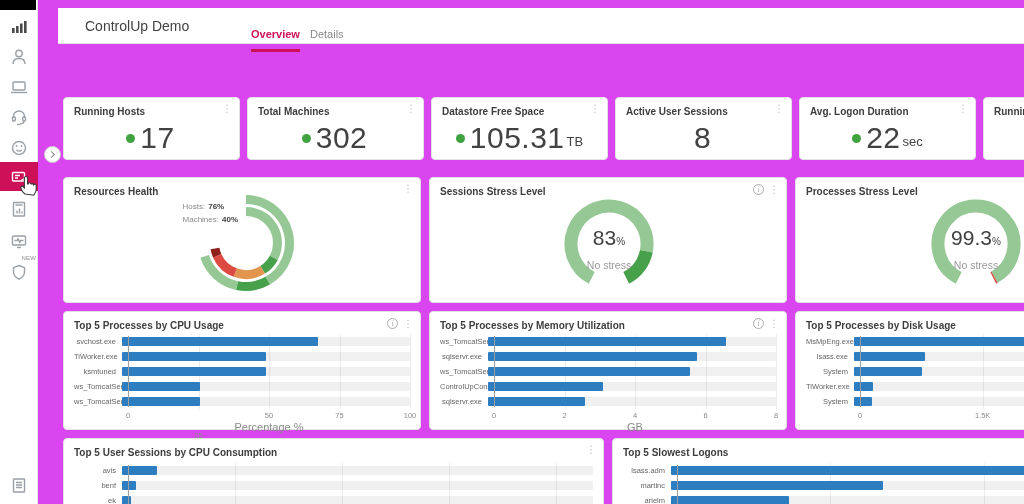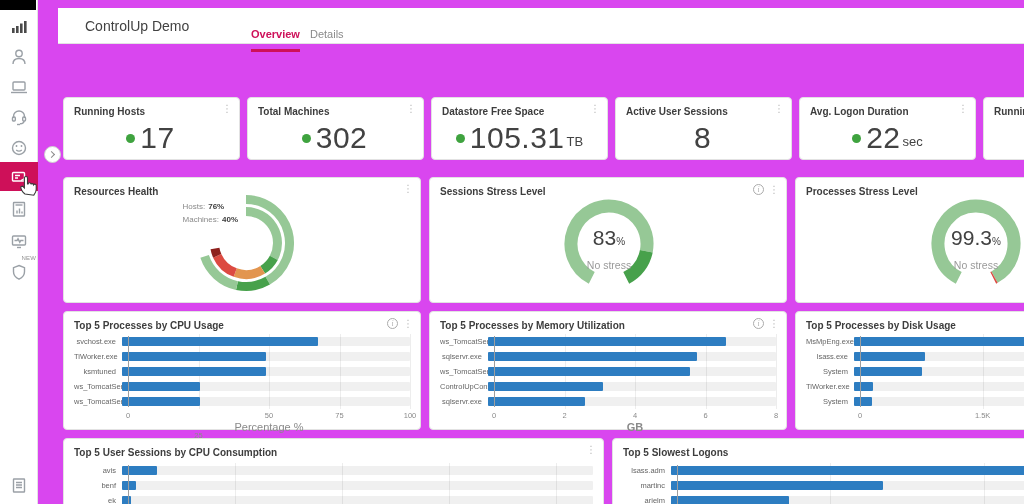--- a/index.html
+++ b/index.html
@@ -388,21 +388,21 @@
             <div class="gridline" style="left: 75%;"></div>
             <div class="gridline" style="left: 100%;"></div>
           </div>
         </div>
         <div class="baxis">
           <span class="btick" style="left: 0%;">0</span>
           <span class="btick" style="left: 25%;">2</span>
           <span class="btick" style="left: 50%;">4</span>
           <span class="btick" style="left: 75%;">6</span>
           <span class="btick" style="left: 100%;">8</span>
-          <span class="bxlabel" style="left: 50%; font-weight: bold;">GB</span>
+          <span class="bxlabel" style="left: 50%;">GB</span>
         </div>
       </div>
   </div>
 
   <div class="card" style="left:795px;top:311px;width:358px;height:119px">
     <div class="card-title">Top 5 Processes by Disk Usage</div>
     <div class="barchart">
         <div class="brows">
           <div class="brow">
             <span class="blabel">MsMpEng.exe</span>

